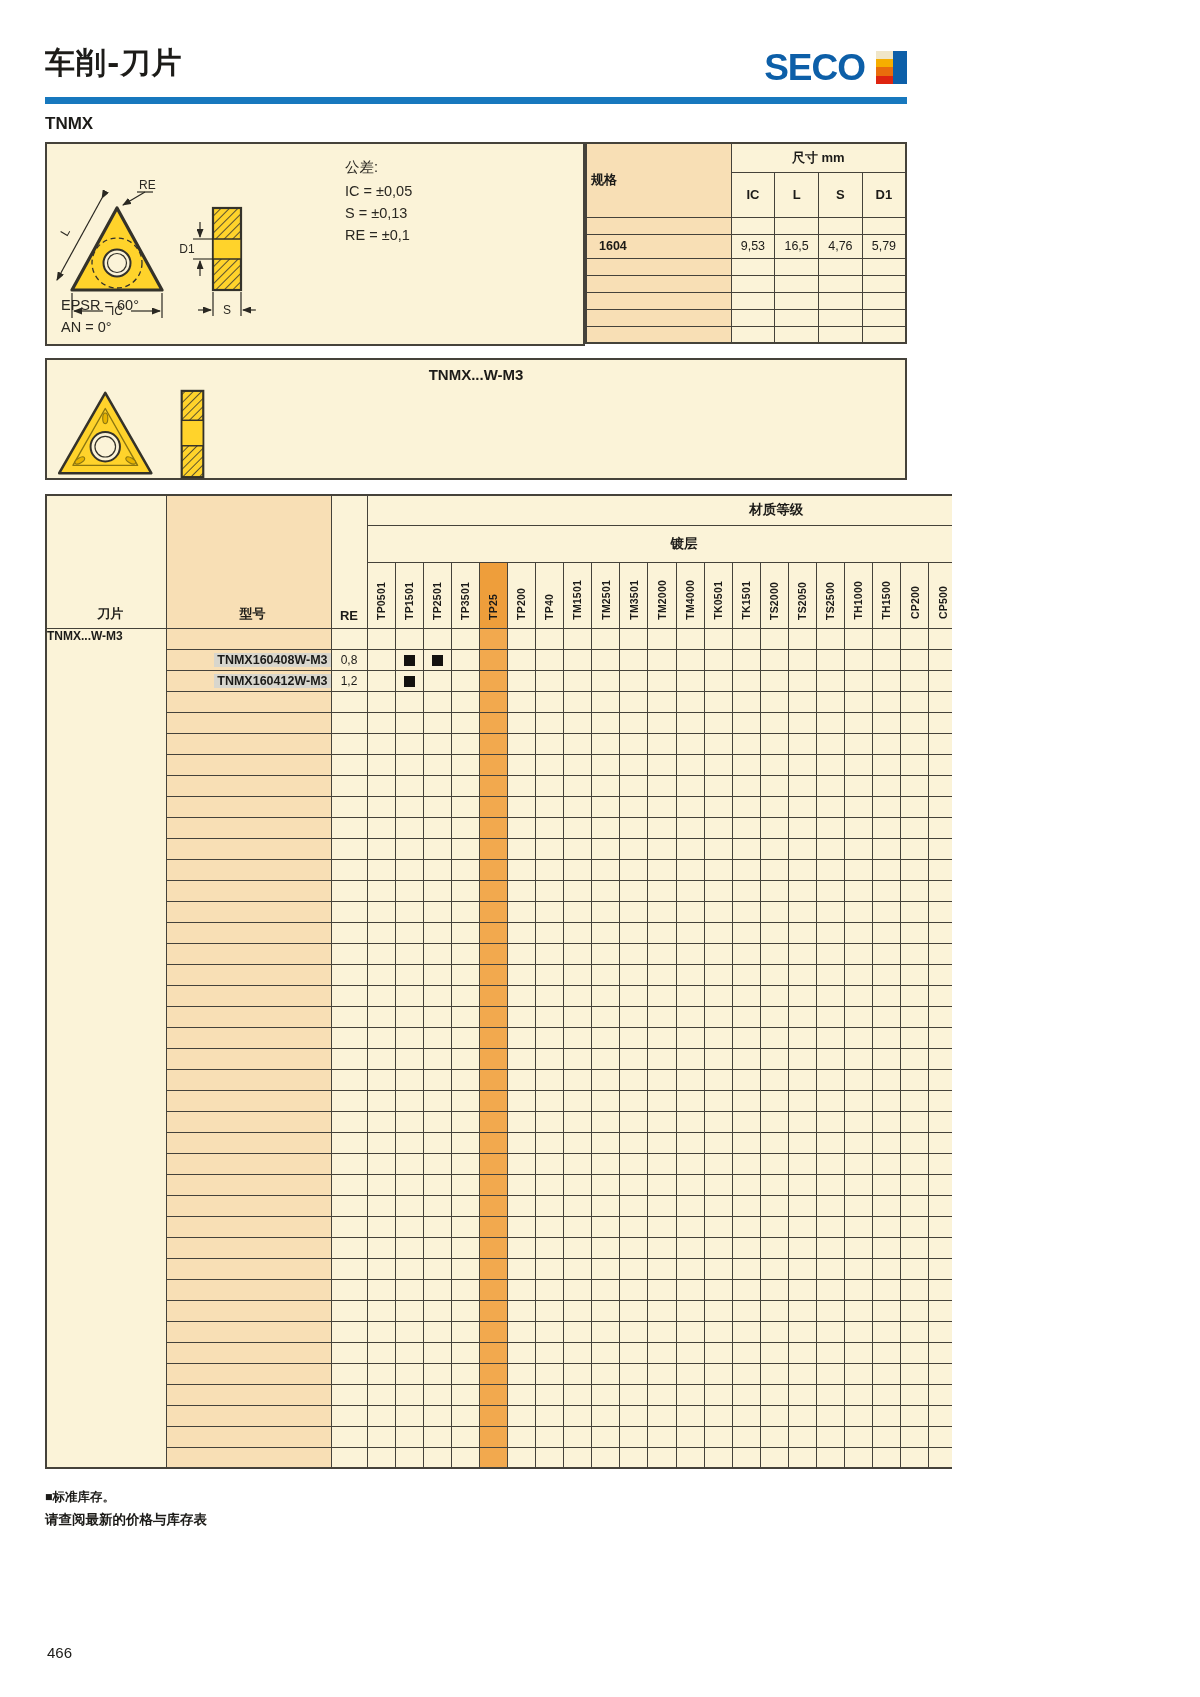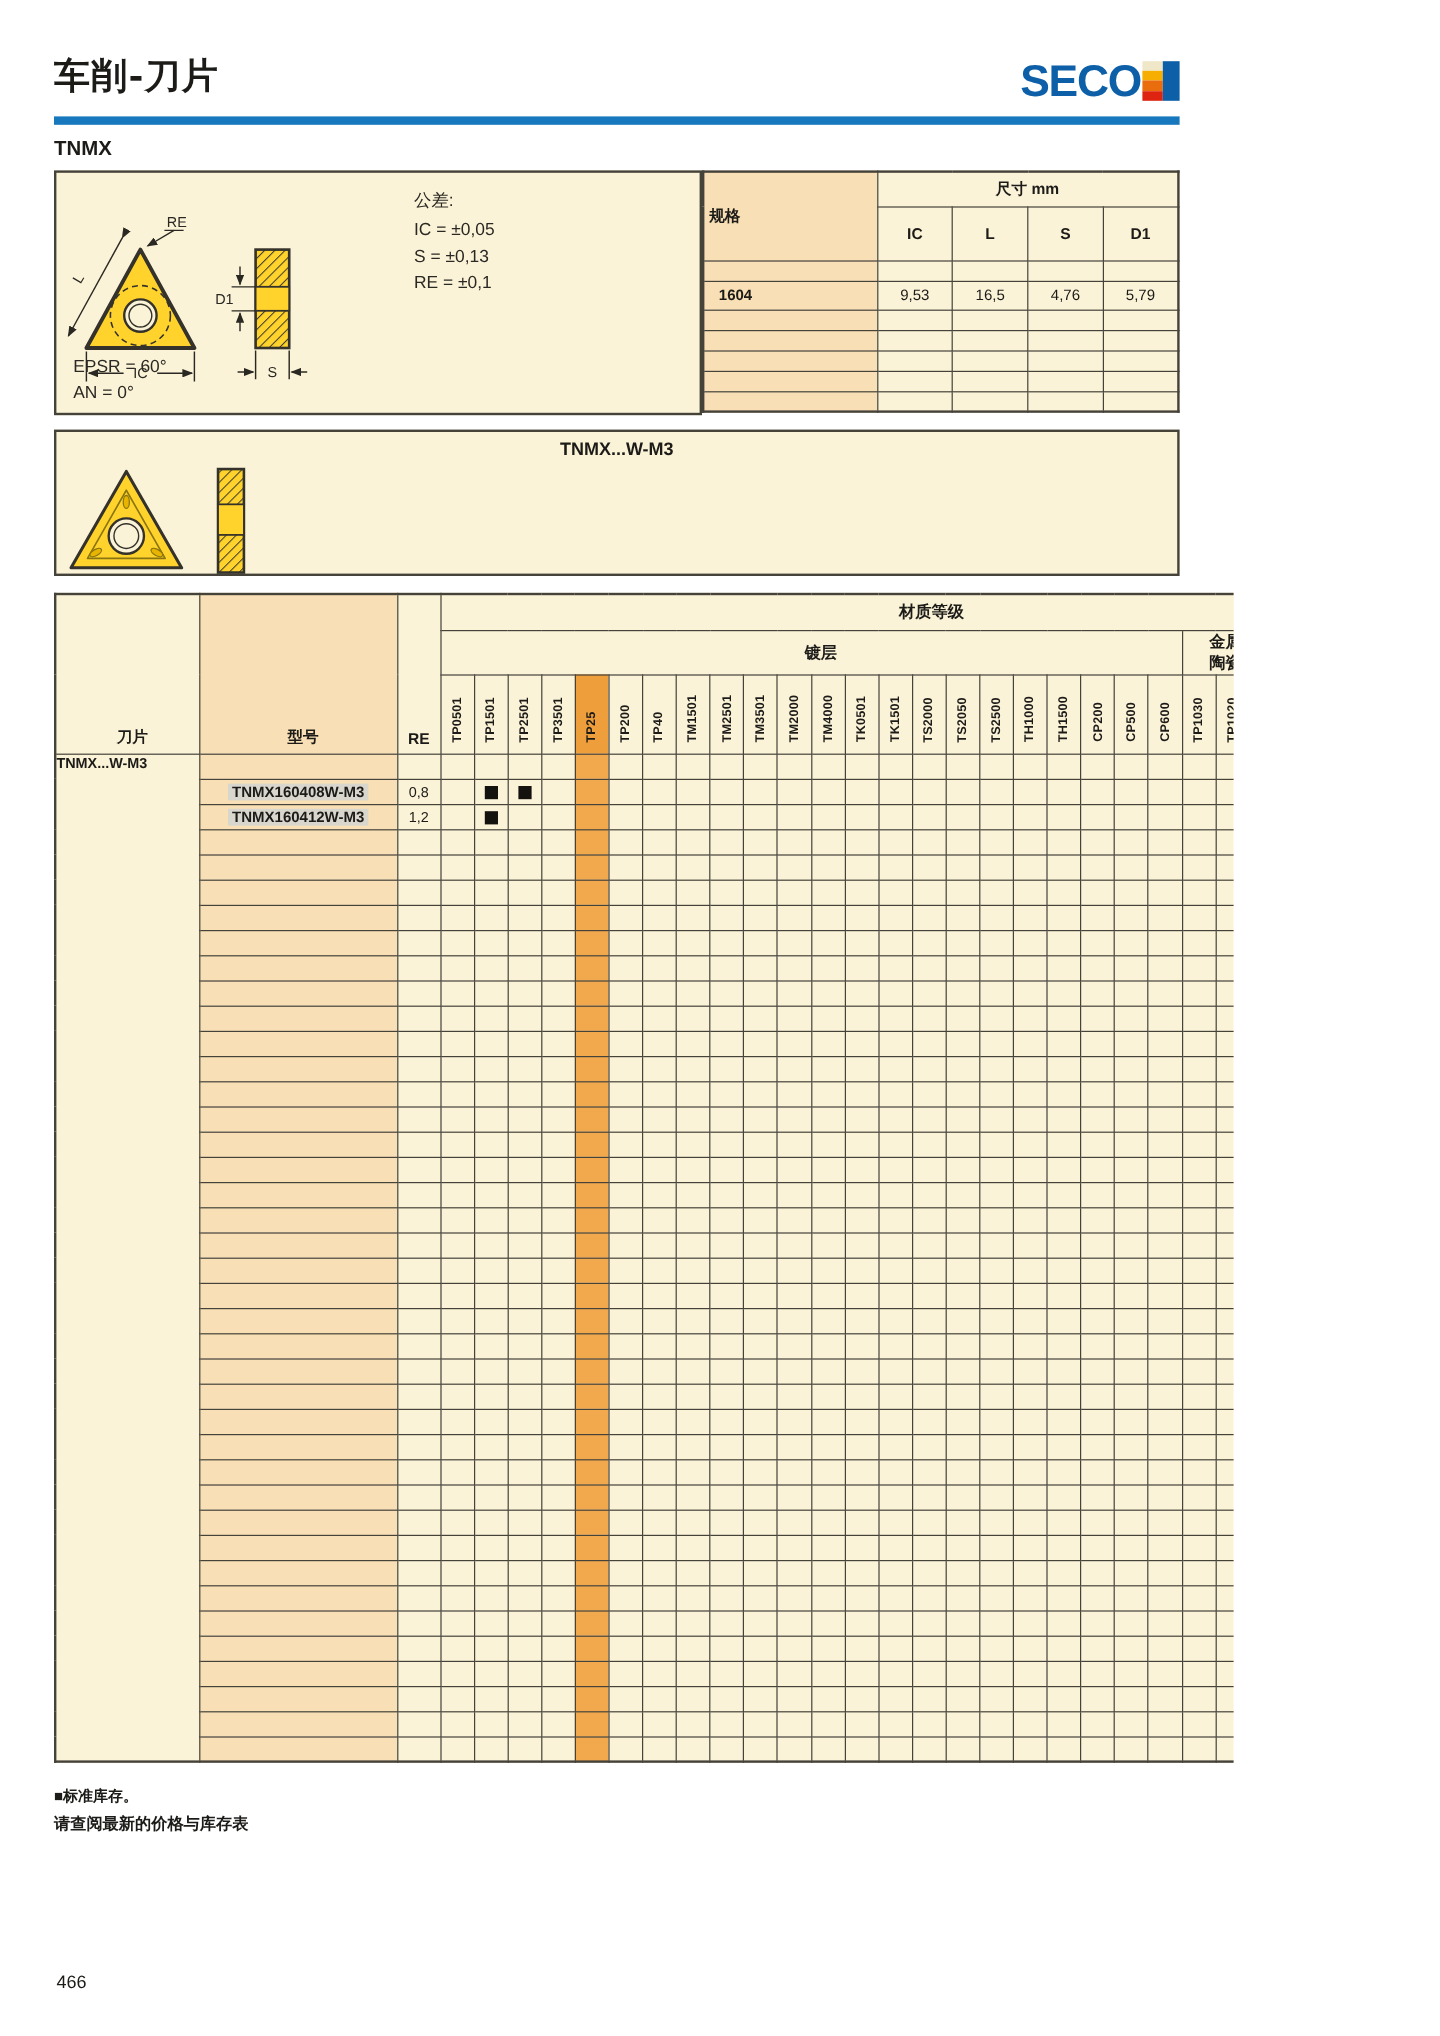--- a/index.html
+++ b/index.html
@@ -2,26 +2,26 @@
 <html style="--accent-blue: #1778BE; --brand-blue: #0D5FA8; --cream: #FBF3D8; --peach: #F8DFB5; --highlight-orange: #EE9E3B; --highlight-orange-light: #F2A94E; --insert-yellow: #FFD32B; --border-dark: #45423A; --stock-black: #14120F; --model-highlight-gray: #D8D6CD;"><head>
 <meta charset="utf-8">
 <style>
   :root{
     --accent-blue:#1778BE; --brand-blue:#0D5FA8; --cream:#FBF3D8; --peach:#F8DFB5;
     --highlight-orange:#EE9E3B; --highlight-orange-light:#F2A94E; --insert-yellow:#FFD32B;
     --border-dark:#45423A; --stock-black:#14120F; --model-highlight-gray:#D8D6CD;
   }
   *{box-sizing:border-box; margin:0; padding:0;}
   body{background:#fff; font-family:"Liberation Sans","DejaVu Sans",sans-serif; color:#1C1B18;}
-  .page{width:1028px; height:1697px; background:#ffffff; position:relative; padding:42px 45px 0 45px; overflow:hidden;}
+  .page{width:952px; height:1697px; background:#ffffff; position:relative; padding:42px 45px 0 45px; overflow:hidden;}
 
   
   .hdr{display:flex; justify-content:space-between; align-items:flex-end; height:42px;}
   .hdr-title{font-family:"DejaVu Serif","Liberation Serif",serif; font-weight:bold; font-size:30px; letter-spacing:1px;}
-  .logo{display:flex; align-items:center; gap:1px;}
+  .logo{display:flex; align-items:center; gap:11px;}
   .logo-word{font-size:37px; font-weight:bold; color:var(--brand-blue); letter-spacing:-1px; line-height:0.9;}
   .logo-mark{width:31px; height:33px; display:grid; grid-template-columns:17px 14px;}
   .logo-mark .stripes{display:grid; grid-template-rows:1fr 1fr 1fr 1fr;}
   .logo-mark .s1{background:#F0E6C8;} .logo-mark .s2{background:#F6AE00;}
   .logo-mark .s3{background:#E96D0C;} .logo-mark .s4{background:#DE2410;}
   .logo-mark .bluecol{background:var(--brand-blue);}
   .rule{height:7px; background:var(--accent-blue); margin-top:13px;}
   .section-title{margin-top:10px; font-size:17px; font-weight:bold;}
 
   
@@ -52,21 +52,21 @@
   .th-span{vertical-align:bottom; text-align:center; padding:0 0 5px 8px; font-size:13px;}
   .model-h{background:var(--peach) !important;}
   .re-h{text-align:center !important; padding-left:0 !important;}
   .top-h{height:30px; text-align:center; font-size:13.5px;padding-left:32px;}
   .grp{height:28px; text-align:center; font-size:13.5px;padding-left:16px;}
   th.rot{height:66px; vertical-align:bottom; text-align:center; padding:0 0 4px 0;}
   th.rot.hl{background:var(--highlight-orange);}
   .vtext{display:inline-block; writing-mode:vertical-rl; transform:rotate(180deg); white-space:nowrap; font-weight:bold; font-size:10.5px; letter-spacing:0.2px; line-height:1;}
   .grades-table tbody td{height:21px; padding:0; font-size:12px;}
   td.insert-col{vertical-align:top; text-align:left; padding:2px 4px 0 6px; font-weight:bold; font-size:13px;}
-  td.model-col{background:var(--peach); text-align:center; padding-left:8px;}
+  td.model-col{background:var(--peach); text-align:right; padding-left:8px;}
   .model-hl{background:var(--model-highlight-gray); font-weight:bold; font-size:12.5px; padding:0 3px; display:inline-block;}
   td.re-col{text-align:center;}
   td.gc{text-align:center;}
   td.gc.hlb{background:var(--highlight-orange-light);}
   .sq{display:inline-block; width:11px; height:11px; background:var(--stock-black); vertical-align:middle;}
 
   
   .footnote{margin-top:20px; font-weight:bold;}
   .footnote .f1{font-size:12.5px;}
   .footnote .f2{font-size:13.5px; margin-top:5px;}

